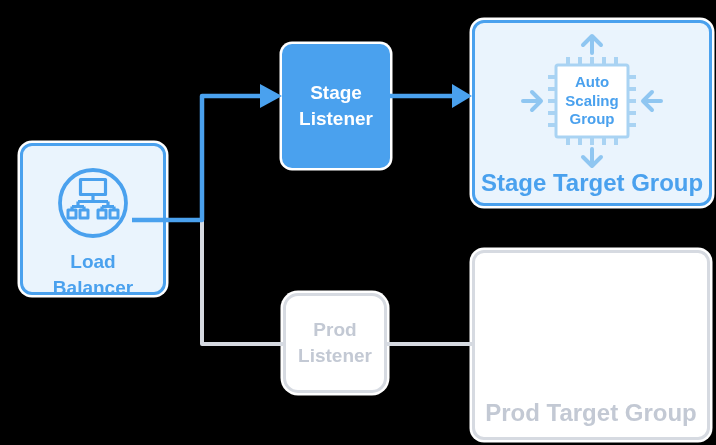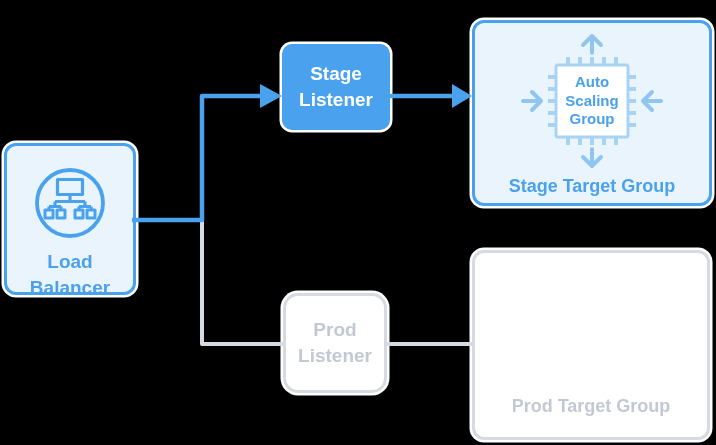--- a/index.html
+++ b/index.html
@@ -17,53 +17,53 @@
     width:716px;height:445px;background:var(--background);
     font-family:"Liberation Sans","DejaVu Sans",sans-serif;
     overflow:hidden;
   }
   .canvas{position:relative;width:716px;height:445px;}
 
   .node{position:absolute;box-sizing:border-box;border-radius:12px;
         box-shadow:0 0 0 2.5px var(--halo-white);}
 
   
-  .lb{left:4px;top:143px;width:132px;height:152px;
+  .lb{left:20px;top:143px;width:146px;height:152px;
       background:var(--light-blue-fill);border:3px solid var(--blue);
       display:flex;flex-direction:column;align-items:center;padding-top:20px;}
   .lb-label{margin-top:5px;width:92px;text-align:center;color:var(--blue);
       font-size:19px;font-weight:700;line-height:1.35;}
 
   
-  .stage-listener{left:282px;top:44px;width:108px;height:86px;border-radius:10px;
+  .stage-listener{left:282px;top:44px;width:108px;height:124px;border-radius:10px;
       background:var(--blue);display:flex;align-items:center;justify-content:center;}
   .stage-listener .node-label{width:84px;text-align:center;color:#fff;
       font-size:19px;font-weight:700;line-height:1.35;}
 
   
   .prod-listener{left:283px;top:293px;width:104px;height:100px;border-radius:15px;
       background:#fff;border:3px solid var(--gray-line);
       display:flex;align-items:center;justify-content:center;}
   .prod-listener .node-label{width:84px;text-align:center;color:var(--gray-text);
       font-size:19px;font-weight:700;line-height:1.35;}
 
   
   .stage-target{left:472px;top:20px;width:240px;height:186px;
       background:var(--light-blue-fill);border:3px solid var(--blue);}
   .target-title{position:absolute;left:0;right:0;bottom:6px;text-align:center;
-      font-size:18px;font-weight:700;color:var(--blue);}
+      font-size:24px;font-weight:700;color:var(--blue);}
   .chip-svg{position:absolute;left:0;top:0;}
   .chip-label{position:absolute;left:81px;top:42px;width:72px;height:72px;
       display:flex;align-items:center;justify-content:center;text-align:center;
       color:var(--blue);font-size:15px;font-weight:700;line-height:1.25;}
 
   
   .prod-target{left:472px;top:250px;width:238px;height:190px;
       background:#fff;border:3px solid var(--gray-line);}
-  .prod-target .target-title{color:var(--gray-text);bottom:20px;}
+  .prod-target .target-title{color:var(--gray-text);bottom:10px;}
 
   
   .connectors{position:absolute;left:0;top:0;pointer-events:none;}
   .stroke-blue{stroke:var(--blue);fill:none;stroke-width:4.5;stroke-linejoin:round;}
   .fill-blue{fill:var(--blue);}
   .stroke-gray{stroke:var(--gray-line);fill:none;stroke-width:4;stroke-linejoin:round;}
   .icon-stroke{stroke:var(--blue);fill:none;stroke-width:3.2;stroke-linejoin:round;}
   .chip-outline{fill:#fff;stroke:var(--pale-blue);stroke-width:3;}
   .chip-pin{stroke:var(--pale-blue);stroke-width:4;}
   .scale-arrow{stroke:var(--arrow-light-blue);stroke-width:4;fill:none;

